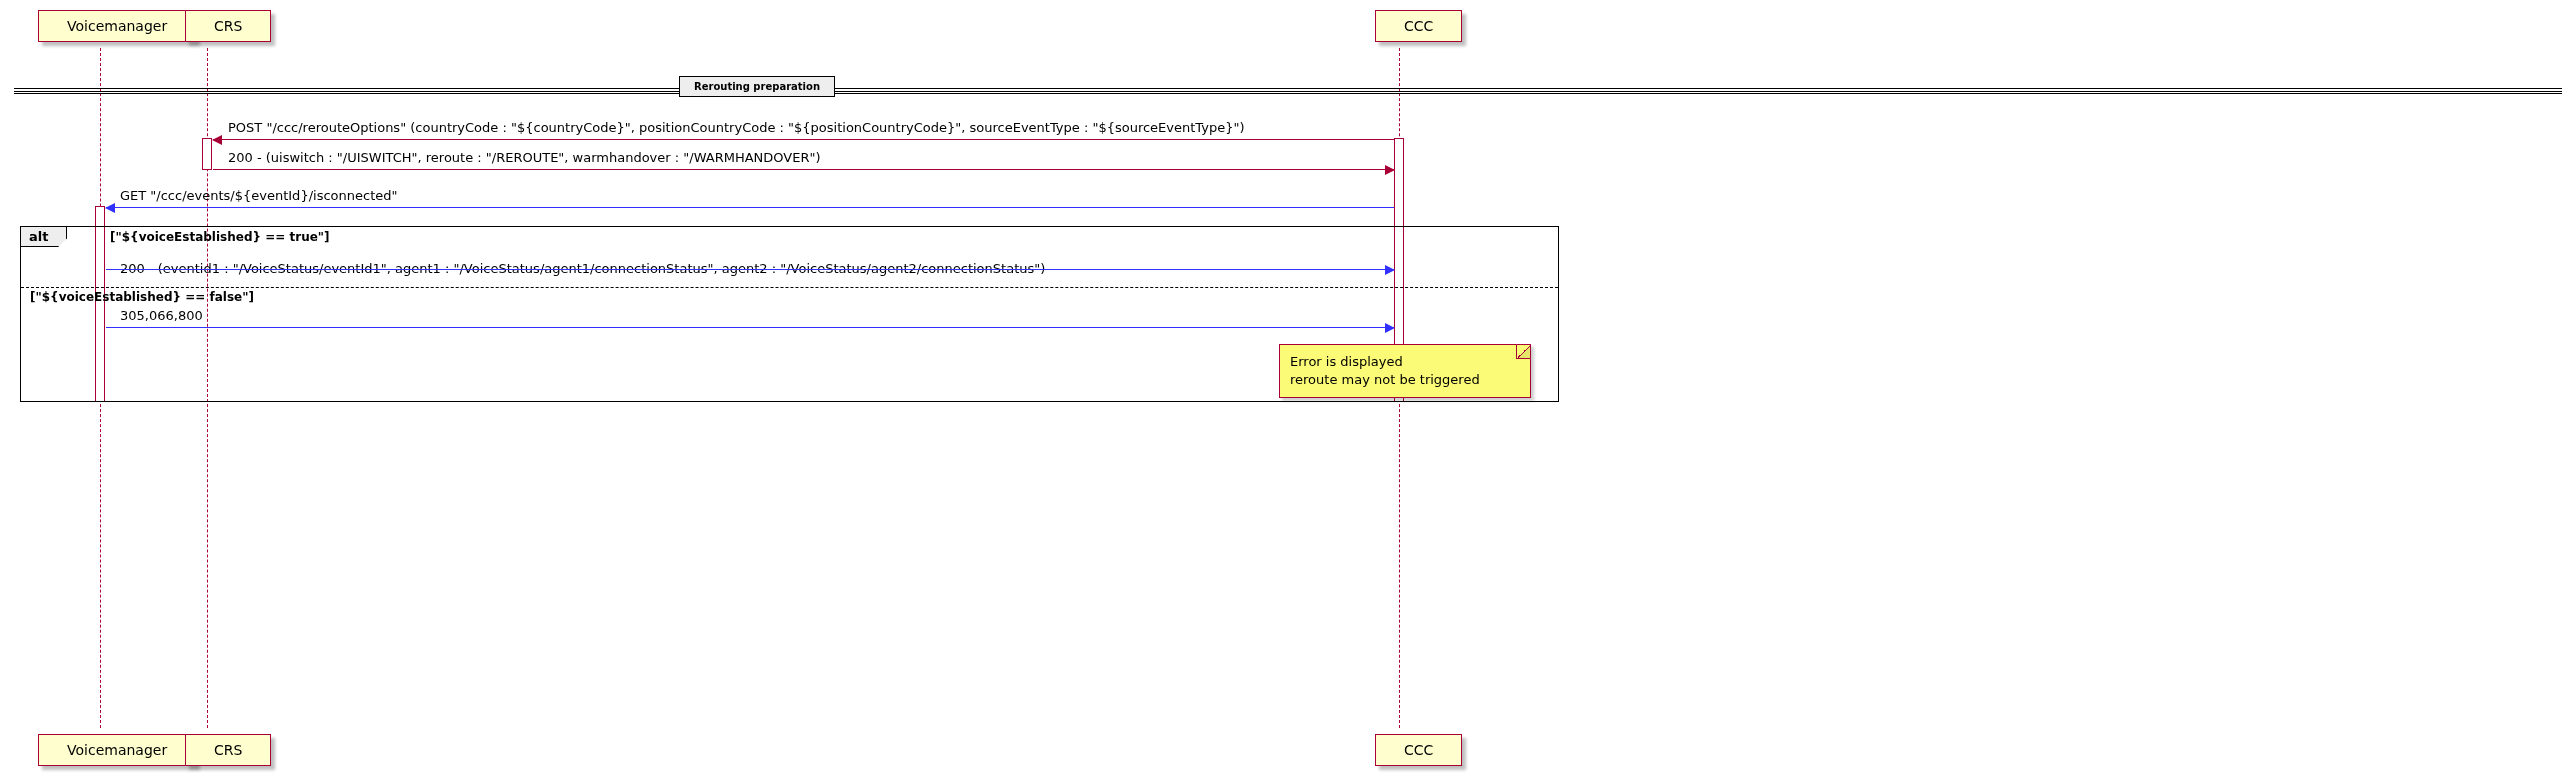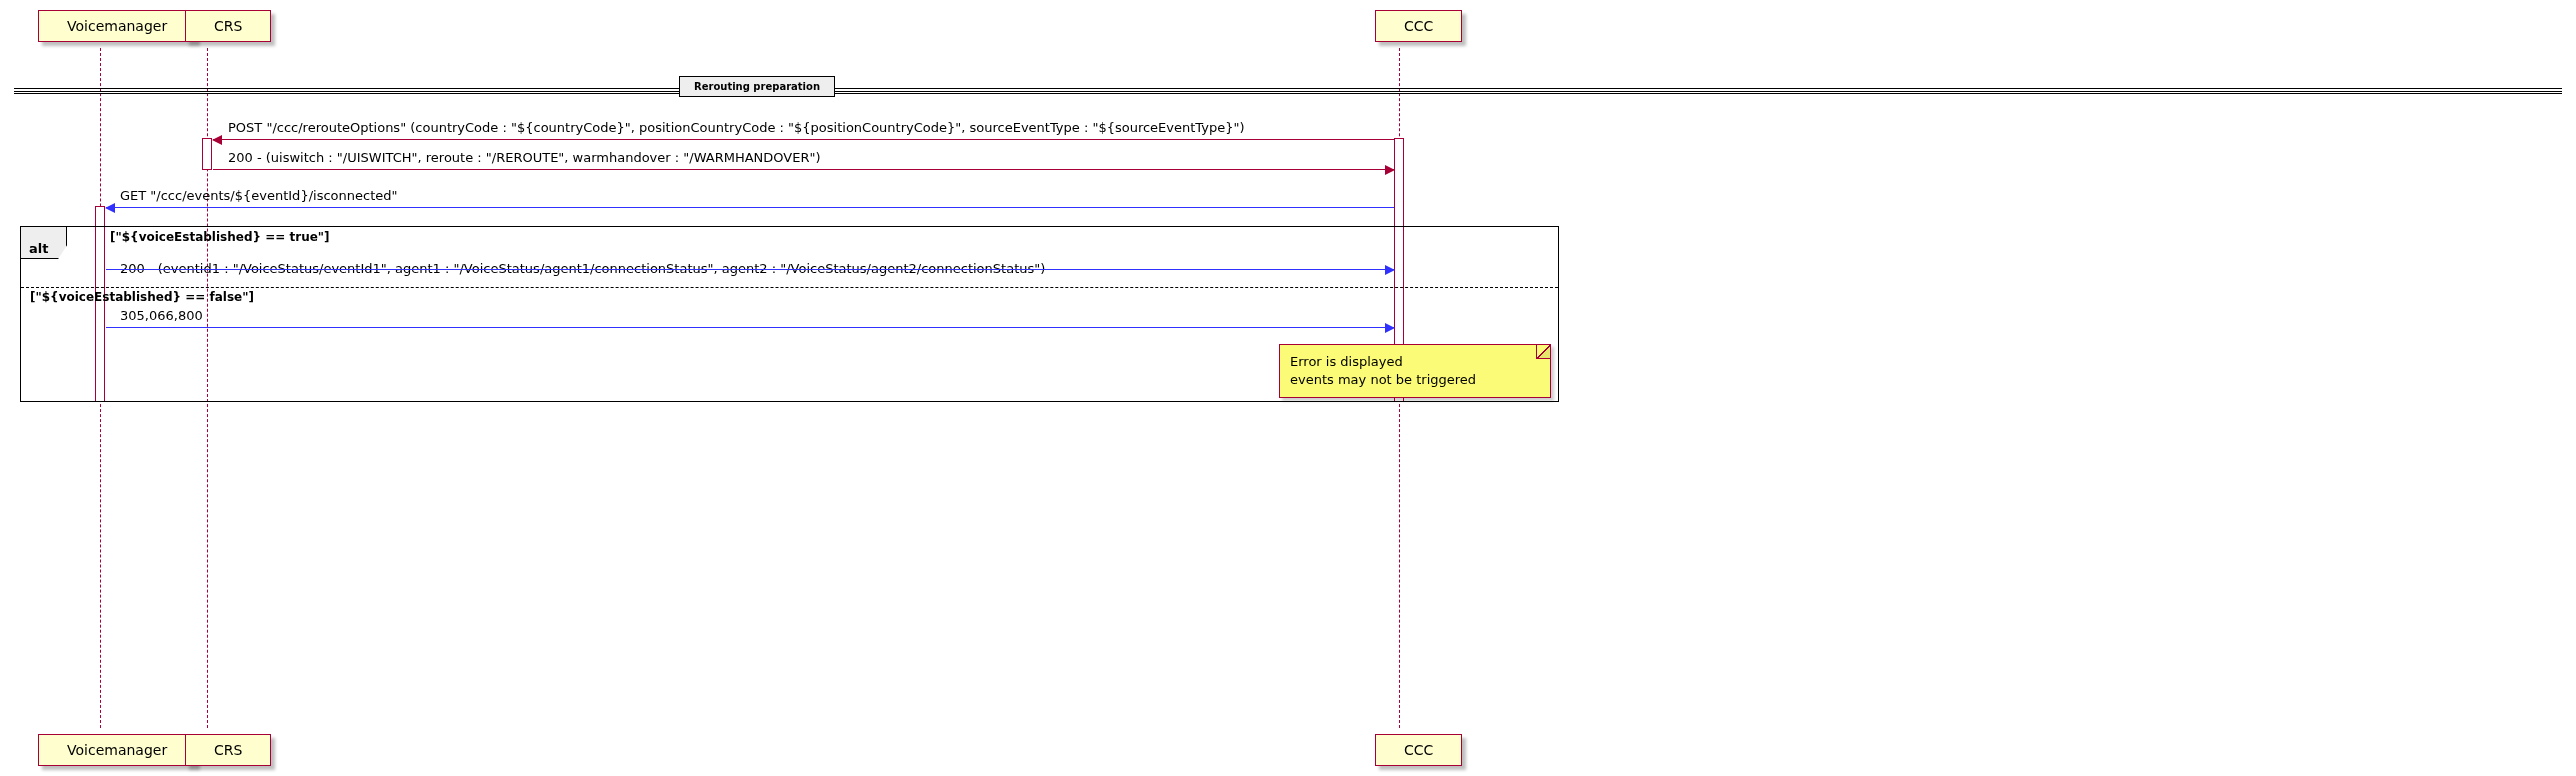--- a/index.html
+++ b/index.html
@@ -10,21 +10,21 @@
   .divider-bar{position:absolute;left:14px;right:14px;border-top:1px solid #000;border-bottom:3px double #000;height:6px}
   .divider-label{position:absolute;background:#eee;border:1px solid #000;padding:4px 14px;font-weight:bold;font-size:10px}
   .msg{position:absolute;font-size:13px;white-space:nowrap}
   .arrow{position:absolute;height:0;border-top:1px solid}
   .arrow.reply{border-top:1px solid}
   .arrow .head{position:absolute;width:0;height:0;top:-5px}
   .arrow .head.right{right:-1px;border-left:10px solid;border-top:5px solid transparent;border-bottom:5px solid transparent}
   .arrow .head.left{left:-1px;border-right:10px solid;border-top:5px solid transparent;border-bottom:5px solid transparent}
   .act{position:absolute;width:10px;background:#fff;border:1.5px solid #a80036}
   .frame{position:absolute;border:1.5px solid #000}
-  .frame .tag{position:absolute;top:0;left:0;background:#eee;border-right:1.5px solid #000;border-bottom:1.5px solid #000;padding:14px 18px 2px 8px;font-weight:bold;font-size:13px;clip-path:polygon(0 0,100% 0,100% 55%,80% 100%,0 100%)}
+  .frame .tag{position:absolute;top:0;left:0;background:#eee;border-right:1.5px solid #000;border-bottom:1.5px solid #000;padding:2px 18px 2px 8px;font-weight:bold;font-size:13px;clip-path:polygon(0 0,100% 0,100% 55%,80% 100%,0 100%)}
   .guard{position:absolute;font-weight:bold;font-size:12px}
   .frame .sep{position:absolute;left:0;right:0;border-top:1.5px dashed #000}
   .note{position:absolute;background:#fbfb77;border:1px solid #a80036;padding:8px 18px 8px 10px;font-size:13px;line-height:1.4;box-shadow:3px 3px 3px rgba(0,0,0,.2)}
   .note .fold{position:absolute;top:0;right:0;width:14px;height:14px;background:linear-gradient(135deg,#fbfb77 0 50%,#a80036 50% 54%,#e6e66a 54% 100%);border-left:1px solid #a80036;border-bottom:1px solid #a80036}
 </style>
 </head>
 <body>
 
 <div class="lifeline" style="left:100px"></div>
 <div class="lifeline" style="left:207px"></div>
@@ -71,18 +71,18 @@
     <div class="head right" style="border-left-color:#3030ff"></div>
   </div>
 
 <div class="guard" style="left:30px;top:290px">["${voiceEstablished} == false"]</div>
 
 <div class="msg" style="left:120px;top:308px">305,066,800</div>
 <div class="arrow reply" style="left:106px;top:327px;width:1288px;border-color:#3030ff">
     <div class="head right" style="border-left-color:#3030ff"></div>
   </div>
 
-<div class="note" style="left:1279px;top:344px;width:272px">
+<div class="note" style="left:1279px;top:344px;width:252px">
   <div class="fold"></div>
   <div>Error is displayed</div>
-  <div> events may not be triggered</div>
+  <div> reroute may not be triggered</div>
 </div>
 
 
 </body></html>

